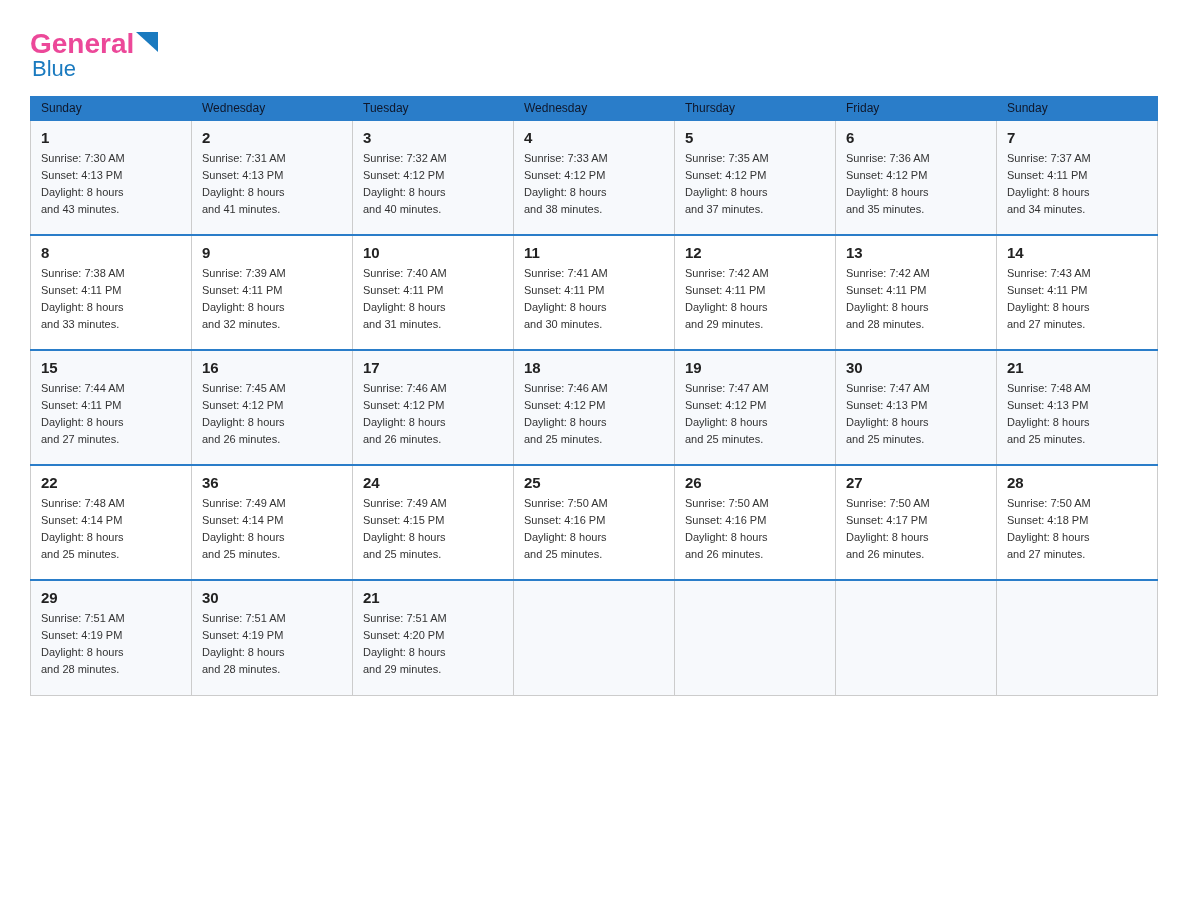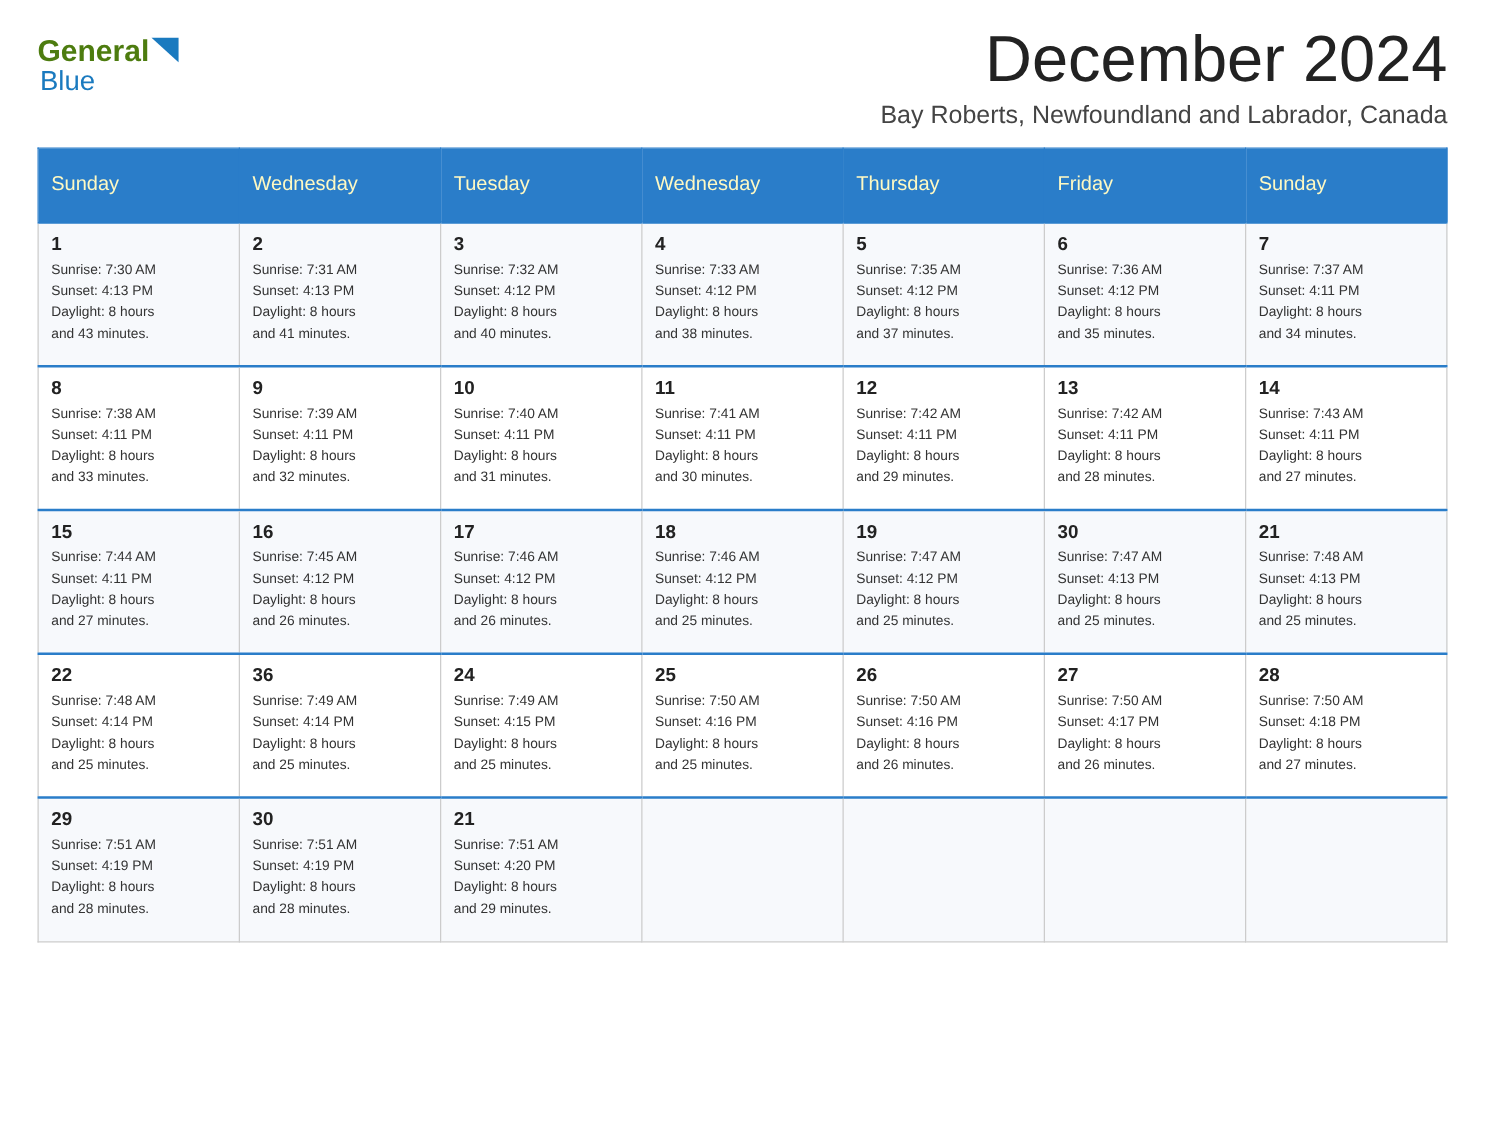--- a/index.html
+++ b/index.html
@@ -16,23 +16,23 @@
       align-items: flex-start;
       margin-bottom: 10px;
     }
     .logo {
       display: flex;
       flex-direction: column;
       align-items: flex-start;
       margin-top: 10px;
     }
     .logo-text {
-      font-size: 24px;
+      font-size: 28px;
       font-weight: bold;
-      color: #4d7c0f;
+      color: #ec4899;
       line-height: 1;
     }
     .logo-blue-line {
       color: #1a7abf;
       font-size: 22px;
       font-weight: normal;
       margin-top: -2px;
       margin-left: 2px;
     }
     .title-block {
@@ -50,24 +50,24 @@
       margin-top: 4px;
     }
     .calendar-table {
       width: 100%;
       border-collapse: collapse;
       margin-top: 14px;
       table-layout: fixed;
     }
     .calendar-table thead tr th {
       background-color: #2a7dc9;
-      color: #fef9c3;
-      font-size: 16px;
+      color: #0f172a;
+      font-size: 12px;
       font-weight: normal;
-      padding: 20px 10px;
+      padding: 4px 10px;
       text-align: left;
       border: 1px solid #2a7dc9;
     }
     .calendar-table tbody tr td {
       vertical-align: top;
       border: 1px solid #ccc;
       padding: 8px 10px;
       font-size: 13px;
       color: #333;
       height: 115px;
@@ -107,24 +107,20 @@
 <div class="header-row">
   <div class="logo">
     <div style="display:flex; align-items:center;">
       <span class="logo-text">General</span>
       <svg width="22" height="20" viewBox="0 0 22 20" style="margin-left:2px; margin-top:-4px;">
         <polygon points="0,0 22,0 22,20" fill="#1a7abf"></polygon>
       </svg>
     </div>
     <div class="logo-blue-line">Blue</div>
   </div>
-  <div class="title-block">
-    <div class="month-title">December 2024</div>
-    <div class="location-subtitle">Bay Roberts, Newfoundland and Labrador, Canada</div>
-  </div>
 </div>
 
 <table class="calendar-table">
   <thead>
     <tr>
     <th>Sunday</th>
         <th>Wednesday</th>
         <th>Tuesday</th>
         <th>Wednesday</th>
         <th>Thursday</th>

